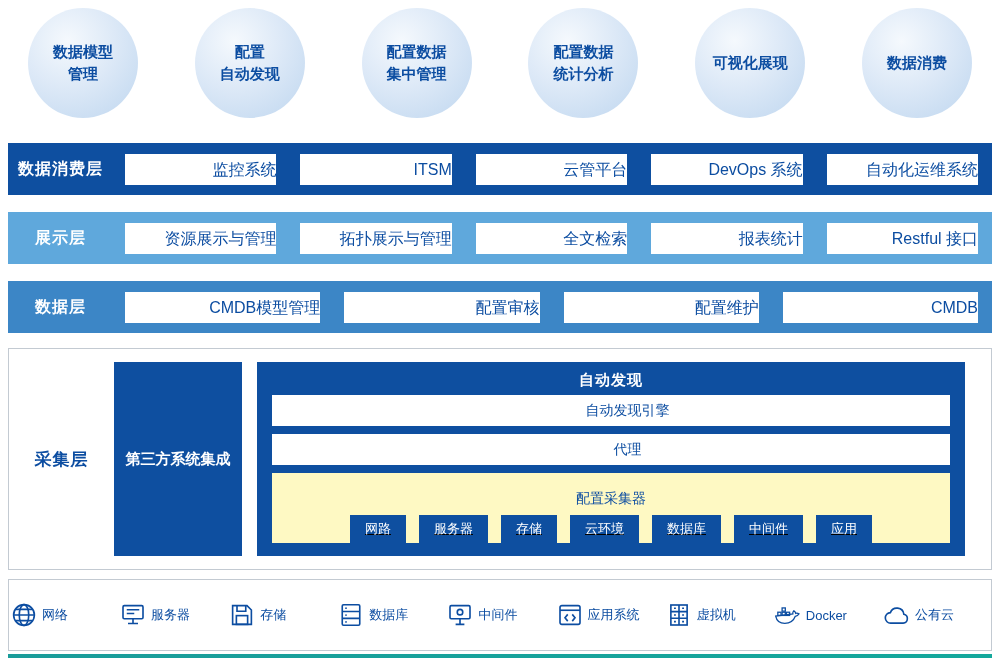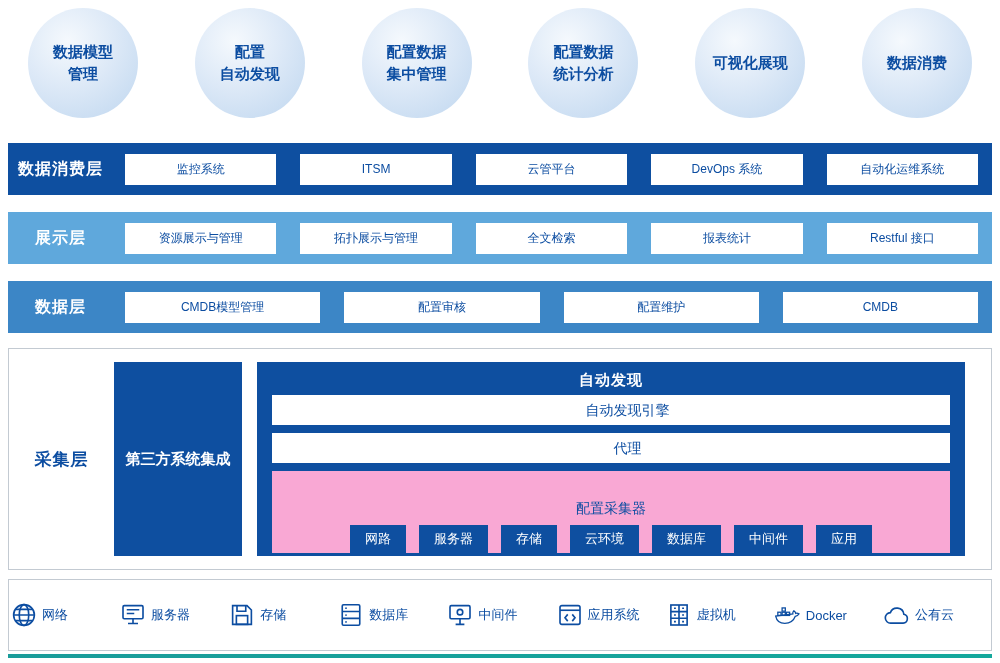--- a/index.html
+++ b/index.html
@@ -16,41 +16,41 @@
 
   
   .band { position: absolute; left: 8px; width: 984px; height: 52px;
           display: flex; align-items: center; }
   .band1 { top: 143px; background: #0e4fa0; }
   .band2 { top: 212px; background: #5fa8dc; }
   .band3 { top: 281px; background: #3c86c6; }
   .band-label { width: 105px; text-align: center; color: #ffffff; font-weight: bold;
                 font-size: 16px; letter-spacing: 1px; flex: none; }
   .band-boxes { flex: 1; display: flex; gap: 12px; margin-right: 14px; }
-  .wbox { flex: 1; background: #ffffff; height: 31px; line-height: 31px; text-align: center;
-          color: #0c4da1; font-size: 12px; white-space: nowrap; overflow: hidden; margin-left: 12px; }
+  .wbox { flex: 1; background: #ffffff; height: 31px; line-height: 31px; text-align: right;
+          color: #0c4da1; font-size: 16px; white-space: nowrap; overflow: hidden; margin-left: 12px; }
 
   
   .collection { position: absolute; left: 8px; top: 348px; width: 984px; height: 222px;
                 background: #ffffff; border: 1px solid #c3cad2; display: flex; align-items: center; }
   .collection-label { width: 105px; text-align: center; color: #0c4da1; font-weight: bold;
                       font-size: 17px; letter-spacing: 1px; flex: none; }
   .cbox { width: 128px; height: 194px; background: #0e4fa0; color: #ffffff; font-weight: bold;
           font-size: 15px; display: flex; align-items: center; justify-content: center;
           margin-right: 15px; flex: none; white-space: nowrap; }
   .auto-discovery { flex: 1; height: 194px; background: #0e4fa0; margin-right: 26px;
                     padding: 0 15px; display: flex; flex-direction: column; }
   .ad-title { color: #ffffff; font-weight: bold; text-align: center; font-size: 15px;
               height: 33px; line-height: 36px; letter-spacing: 1px; }
   .ad-white { background: #ffffff; height: 42px; line-height: 30px; text-align: center;
               color: #0c4da1; font-size: 14px; margin-bottom: 8px; padding-left: 33px; }
-  .ad-collector { background: #f9a8d4; flex: 1; margin-bottom: 13px; padding-top: 25px; }
+  .ad-collector { background: #fef9c3; flex: 1; margin-bottom: 13px; padding-top: 13px; }
   .collector-title { text-align: center; color: #0c4da1; font-size: 14px; height: 24px;
                      line-height: 24px; }
-  .collector-row { display: flex; justify-content: center; gap: 13px; margin-top: 5px; }
+  .collector-row { display: flex; justify-content: center; gap: 13px; margin-top: 5px; text-decoration: underline; }
   .chip { background: #0e4fa0; color: #ffffff; font-size: 13px; height: 28px; line-height: 28px;
           padding: 0 15px; white-space: nowrap; }
 
   
   .infra { position: absolute; left: 8px; top: 579px; width: 984px; height: 72px;
            background: #ffffff; border: 1px solid #c3cad2; display: flex; align-items: center; }
   .infra-item { flex: 1; display: flex; flex-direction: row; align-items: center; gap: 3px; }
   .infra-icon { width: 30px; height: 30px; display: flex; align-items: center; justify-content: center; }
   .infra-icon svg { width: 30px; height: 30px; }
   .infra-label { color: #0c4da1; font-size: 13px; }

